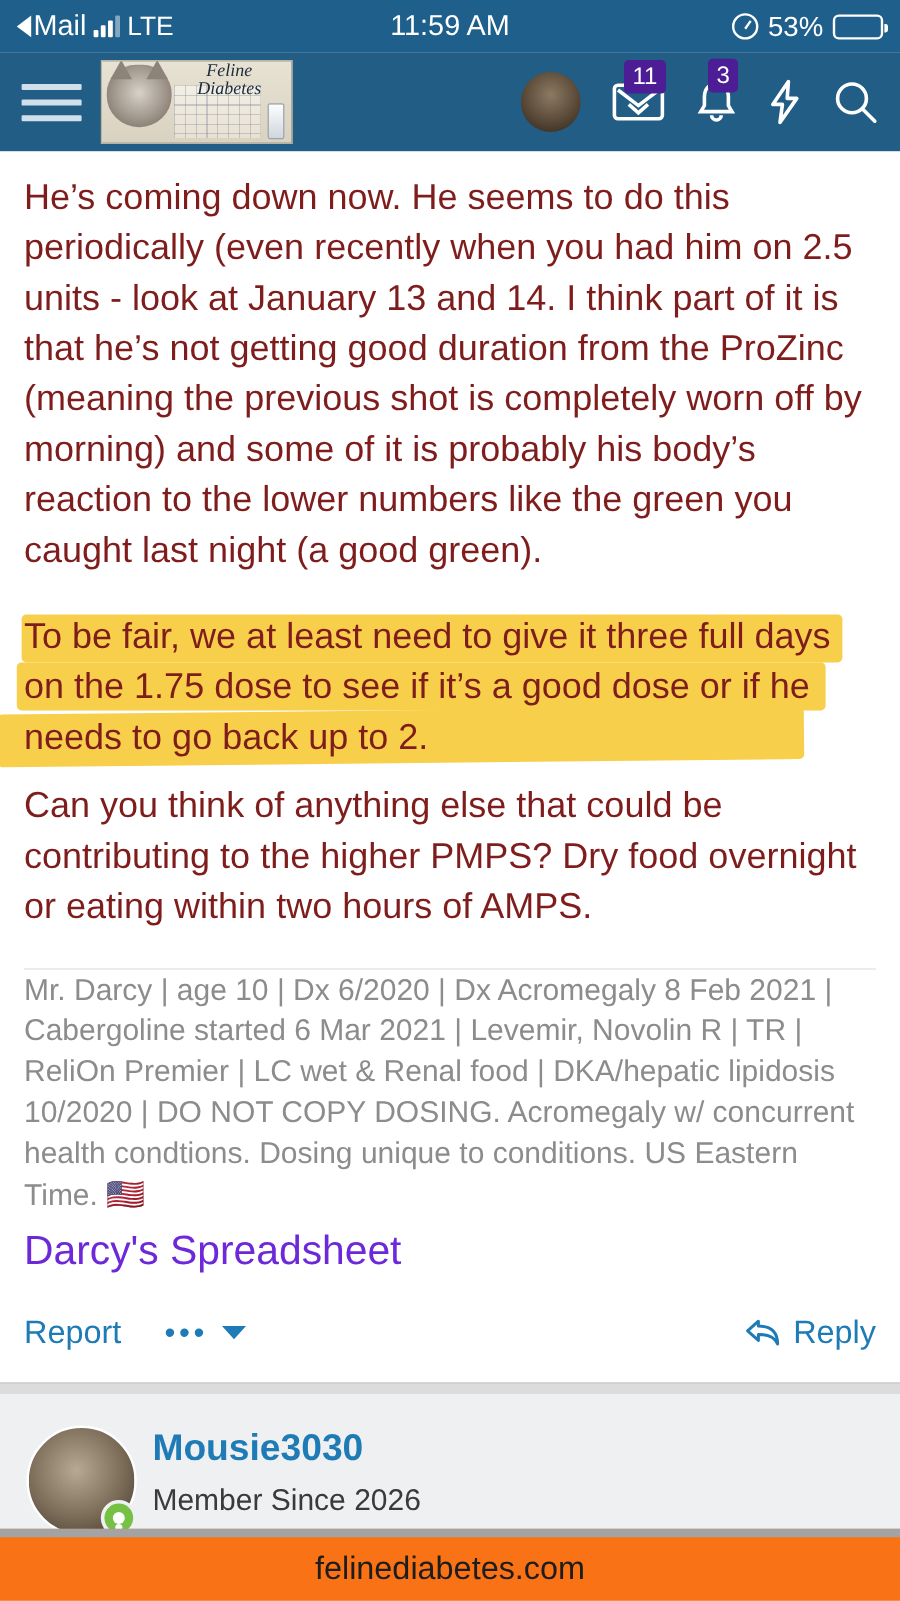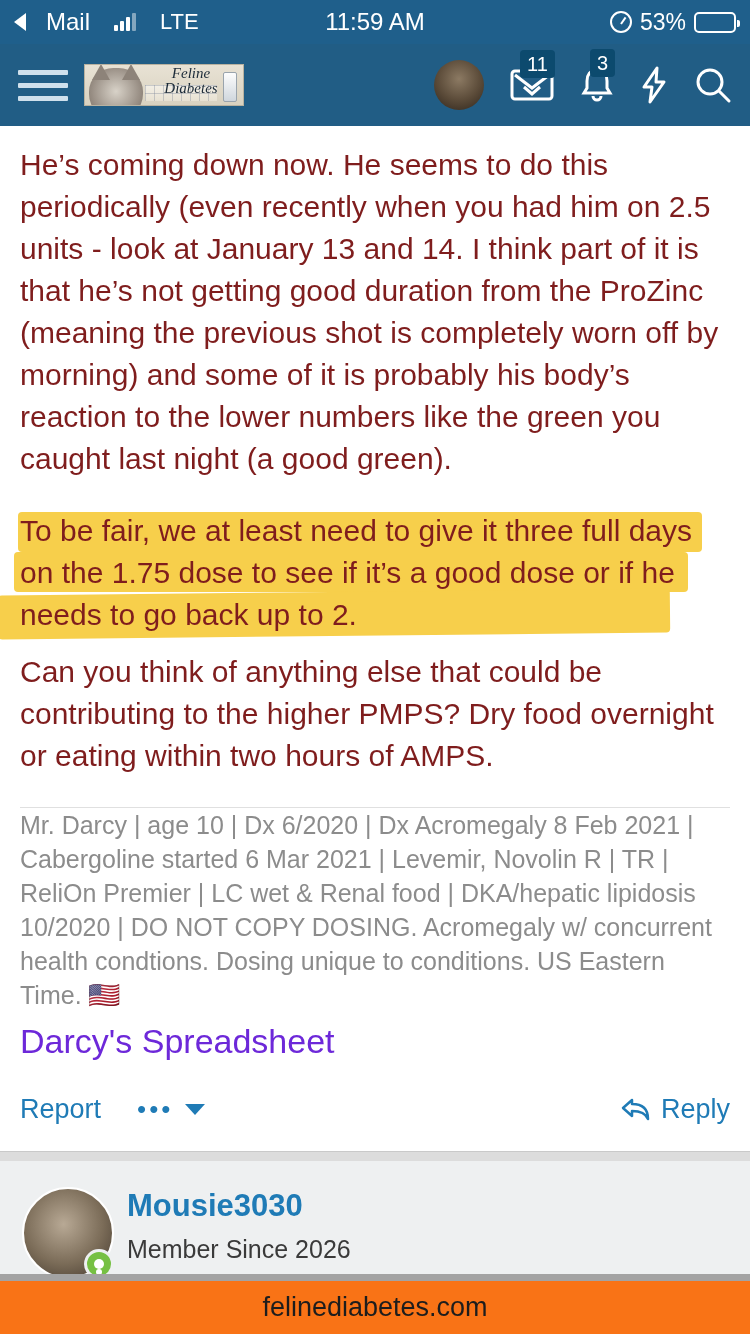--- a/index.html
+++ b/index.html
@@ -15,21 +15,21 @@
   .status-bar {
     height: 44px;
     background: #1f5f8b;
     color: #ffffff;
     display: flex;
     align-items: center;
     padding: 0 14px;
     font-size: 24px;
     position: relative;
   }
-  .status-left { display: flex; align-items: center; gap: 18px; }
+  .status-left { display: flex; align-items: center; gap: 0; }
   .back-chevron {
     width: 0; height: 0;
     border-top: 9px solid transparent;
     border-bottom: 9px solid transparent;
     border-right: 12px solid #ffffff;
     margin-right: 2px;
   }
   .status-left .carrier-app { font-size: 24px; letter-spacing: 0; }
   .signal-bars { display: flex; align-items: flex-end; gap: 2px; height: 18px; margin-left: 6px; }
   .signal-bars i { width: 4px; background: #ffffff; border-radius: 1px; display: block; }
@@ -69,21 +69,21 @@
     background: #215d85;
     display: flex;
     align-items: center;
     padding: 0 18px;
     color: #ffffff;
   }
   .hamburger { width: 50px; display: flex; flex-direction: column; gap: 8px; margin-right: 10px; cursor: pointer; }
   .hamburger span { display: block; height: 5px; background: #cfe0ec; border-radius: 1px; }
 
   .site-logo {
-    width: 160px; height: 42px; margin-left: 6px;
+    width: 160px; height: 70px; margin-left: 6px;
     background: linear-gradient(#e8e2d4, #d9d2c0);
     border: 1px solid #b9b2a0;
     position: relative; overflow: hidden; flex: none;
   }
   .site-logo .cat {
     position: absolute; left: 4px; top: 3px; width: 54px; height: 52px;
     background: radial-gradient(circle at 50% 45%, #d8d2c8 0%, #9a9086 60%, #6d6359 100%);
     border-radius: 45% 45% 50% 50%;
   }
   .site-logo .cat:before, .site-logo .cat:after {
@@ -112,21 +112,21 @@
 
   .header-right { margin-left: auto; display: flex; align-items: center; gap: 26px; }
   .avatar-wrap { width: 50px; height: 50px; border-radius: 50%; overflow: hidden; }
   .avatar-img {
     width: 100%; height: 100%;
     background: radial-gradient(circle at 50% 38%, #8c7a63 0%, #5a4a38 55%, #2d241b 100%);
   }
   .icon-badge { position: relative; display: flex; align-items: center; }
   .badge {
     position: absolute; top: -18px; left: 10px;
-    background: #0c4a6e; color: #fff; font-size: 20px; line-height: 1;
+    background: #4c1d95; color: #fff; font-size: 20px; line-height: 1;
     padding: 4px 7px; border-radius: 4px; font-weight: 400;
   }
   .icon-svg { display: block; }
 
   
   .post {
     padding: 18px 20px 0 20px;
     color: #1a1a1a;
   }
   .post p {

